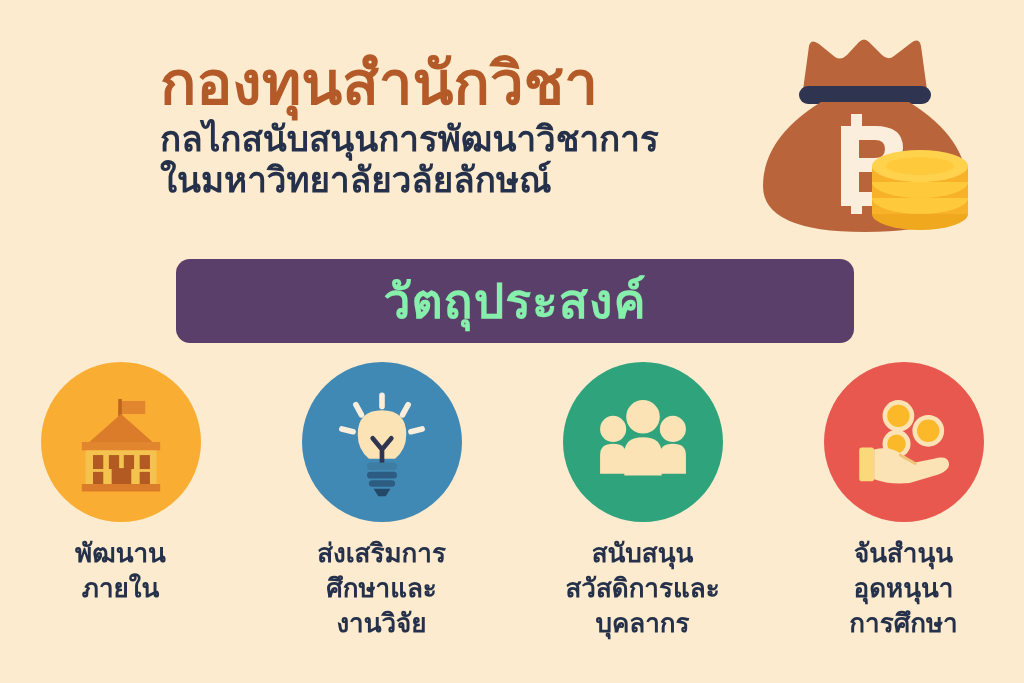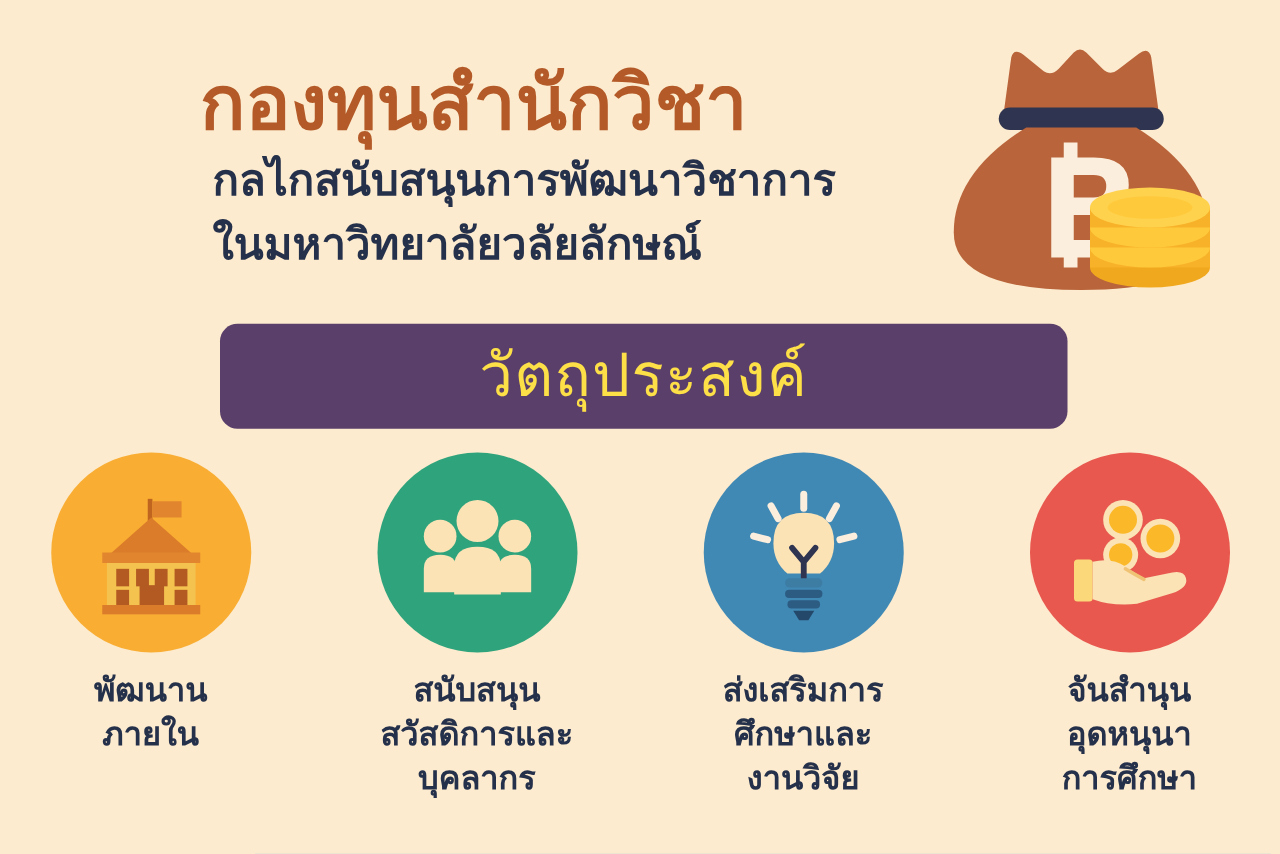--- a/index.html
+++ b/index.html
@@ -39,21 +39,21 @@
     letter-spacing: 0px;
     white-space: nowrap;
     margin: 0 0 4px 0;
   }
   .subtitle-line {
     font-size: 35px;
     font-weight: bold;
     color: #25304A;
     line-height: 1.18;
     white-space: nowrap;
-    margin: 10px;
+    margin: 0;
   }
 
   
   .moneybag {
     position: absolute;
     left: 735px;
     top: 18px;
     width: 250px;
     height: 230px;
   }
@@ -65,23 +65,23 @@
     top: 259px;
     width: 678px;
     height: 84px;
     background: #5B3F6B;
     border-radius: 14px;
     display: flex;
     align-items: center;
     justify-content: center;
   }
   .banner-text {
-    color: #fde047;
+    color: #86efac;
     font-size: 48px;
-    font-weight: normal;
+    font-weight: bold;
     line-height: 1;
     letter-spacing: 1px;
   }
 
   
   .icon-row {
     position: absolute;
     left: 0;
     top: 362px;
     width: 1024px;
@@ -196,43 +196,20 @@
           <rect x="18" y="105" width="84" height="8" fill="#DB7C2A"></rect>
         </svg>
       </div>
       <div class="caption">
         <span>พัฒนาน</span>
         <span>ภายใน</span>
       </div>
     </div>
 
     <div class="icon-col">
-      <div class="circle c-green">
-        <svg viewBox="0 0 120 120" width="112" height="112" aria-hidden="true">
-          <g fill="#FBE3B6">
-
-            <circle cx="28" cy="46" r="14"></circle>
-            <path d="M14 94 L14 74 Q14 62 28 62 Q42 62 42 74 L42 94 Z"></path>
-
-            <circle cx="92" cy="46" r="14"></circle>
-            <path d="M78 94 L78 74 Q78 62 92 62 Q106 62 106 74 L106 94 Z"></path>
-
-            <circle cx="60" cy="33" r="18"></circle>
-            <path d="M40 96 L40 72 Q40 55 60 55 Q80 55 80 72 L80 96 Z"></path>
-          </g>
-        </svg>
-      </div>
-      <div class="caption">
-        <span>สนับสนุน</span>
-        <span>สวัสดิการและ</span>
-        <span>บุคลากร</span>
-      </div>
-    </div>
-
-    <div class="icon-col">
       <div class="circle c-blue">
         <svg viewBox="0 0 120 120" width="112" height="112" aria-hidden="true">
 
           <g stroke="#FBEEDC" stroke-width="6" stroke-linecap="round">
             <line x1="60" y1="10" x2="60" y2="22"></line>
             <line x1="32" y1="20" x2="38" y2="31"></line>
             <line x1="88" y1="20" x2="82" y2="31"></line>
             <line x1="17" y1="46" x2="29" y2="49"></line>
             <line x1="103" y1="46" x2="91" y2="49"></line>
           </g>
@@ -248,20 +225,43 @@
         </svg>
       </div>
       <div class="caption">
         <span>ส่งเสริมการ</span>
         <span>ศึกษาและ</span>
         <span>งานวิจัย</span>
       </div>
     </div>
 
     <div class="icon-col">
+      <div class="circle c-green">
+        <svg viewBox="0 0 120 120" width="112" height="112" aria-hidden="true">
+          <g fill="#FBE3B6">
+
+            <circle cx="28" cy="46" r="14"></circle>
+            <path d="M14 94 L14 74 Q14 62 28 62 Q42 62 42 74 L42 94 Z"></path>
+
+            <circle cx="92" cy="46" r="14"></circle>
+            <path d="M78 94 L78 74 Q78 62 92 62 Q106 62 106 74 L106 94 Z"></path>
+
+            <circle cx="60" cy="33" r="18"></circle>
+            <path d="M40 96 L40 72 Q40 55 60 55 Q80 55 80 72 L80 96 Z"></path>
+          </g>
+        </svg>
+      </div>
+      <div class="caption">
+        <span>สนับสนุน</span>
+        <span>สวัสดิการและ</span>
+        <span>บุคลากร</span>
+      </div>
+    </div>
+
+    <div class="icon-col">
       <div class="circle c-red">
         <svg viewBox="0 0 120 120" width="112" height="112" aria-hidden="true">
 
           <circle cx="54" cy="32" r="17" fill="#FBE3B6"></circle>
           <circle cx="54" cy="32" r="12" fill="#FBB929"></circle>
           <circle cx="86" cy="48" r="17" fill="#FBE3B6"></circle>
           <circle cx="86" cy="48" r="12" fill="#FBB929"></circle>
           <circle cx="52" cy="62" r="15" fill="#FBE3B6"></circle>
           <circle cx="52" cy="62" r="10" fill="#FBB929"></circle>
 

